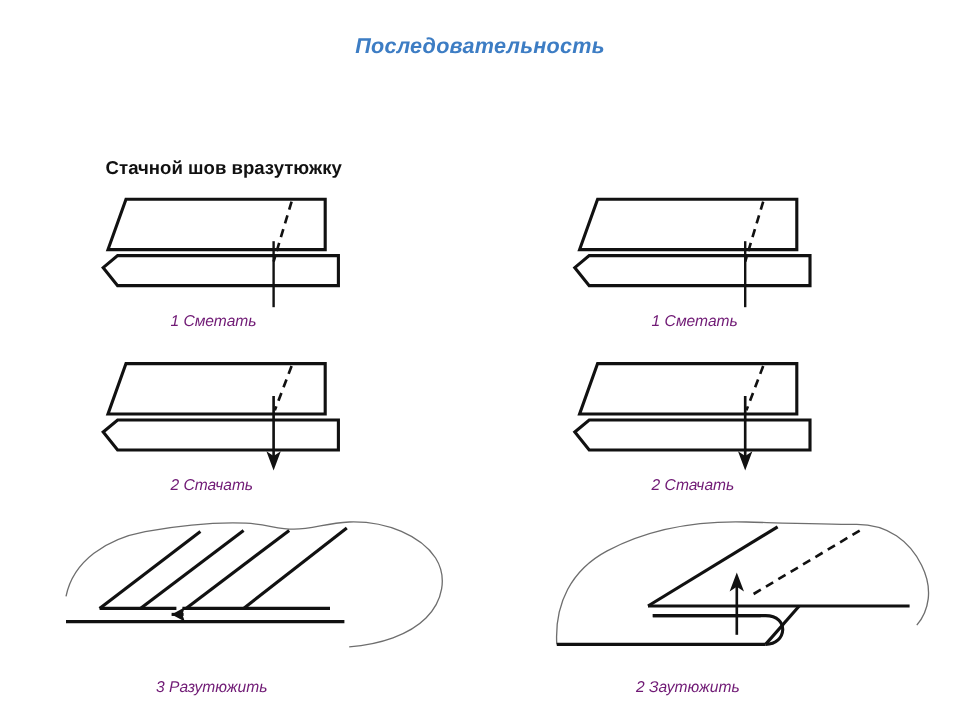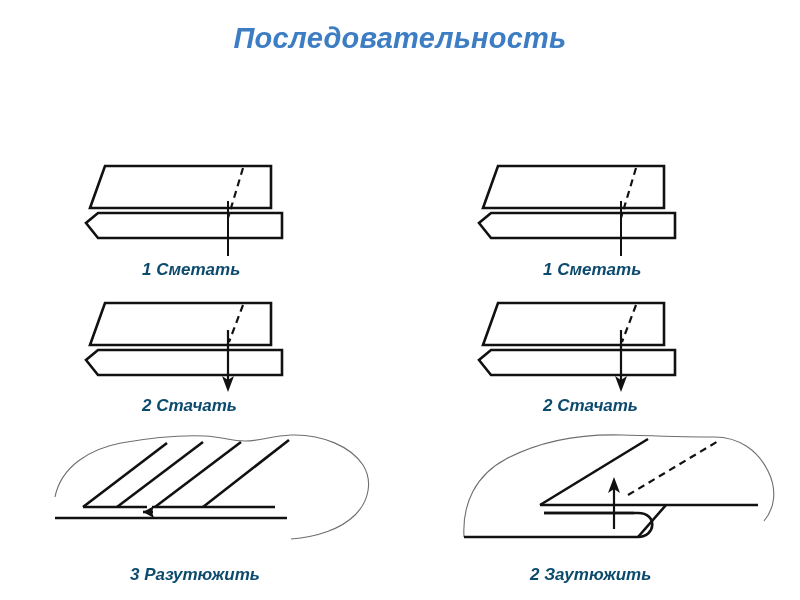--- a/index.html
+++ b/index.html
@@ -27,44 +27,44 @@
   
   .title {
     position: absolute;
     left: 0;
     top: 22px;
     width: 800px;
     text-align: center;
     color: #3d7dc4;
     font-weight: bold;
     font-style: italic;
-    font-size: 29px;
+    font-size: 18px;
     line-height: 33px;
     letter-spacing: 0.2px;
   }
   .title .ln { display: block; }
 
   
   .col-heading {
     position: absolute;
     font-size: 15.5px;
     font-weight: bold;
     color: #111111;
     white-space: nowrap;
   }
   #heading-left  { left: 88px;  top: 132px; }
   #heading-right { left: 478px; top: 132px; }
 
   
   .step-caption {
     position: absolute;
-    font-size: 17px;
-    font-weight: bold;
+    font-size: 13px;
+    font-weight: normal;
     font-style: italic;
-    color: #0c4a6e;
+    color: #701a75;
     white-space: nowrap;
   }
   #cap-l1 { left: 142px; top: 260px; }
   #cap-l2 { left: 142px; top: 396px; }
   #cap-l3 { left: 130px; top: 565px; }
   #cap-r1 { left: 543px; top: 260px; }
   #cap-r2 { left: 543px; top: 396px; }
   #cap-r3 { left: 530px; top: 565px; }
 
   
@@ -89,20 +89,21 @@
 </style>
 </head>
 <body>
 
 <div class="page">
 
   <div class="title">
     <span class="ln">Последовательность</span>
   </div>
 
+  <div class="col-heading" id="heading-left">Стачной шов  вразутюжку</div>
 
   <div class="figure" id="fig-l1">
     <svg width="230" height="95" viewBox="0 0 230 95">
 
       <path class="fabric" d="M 13 50 L 197 50 L 197 75 L 13 75 L 1 60 Z"></path>
 
       <path class="fabric" d="M 20 3 L 186 3 L 186 45 L 5 45 Z"></path>
 
       <path class="dash" d="M 158 5 L 143 55"></path>
 

